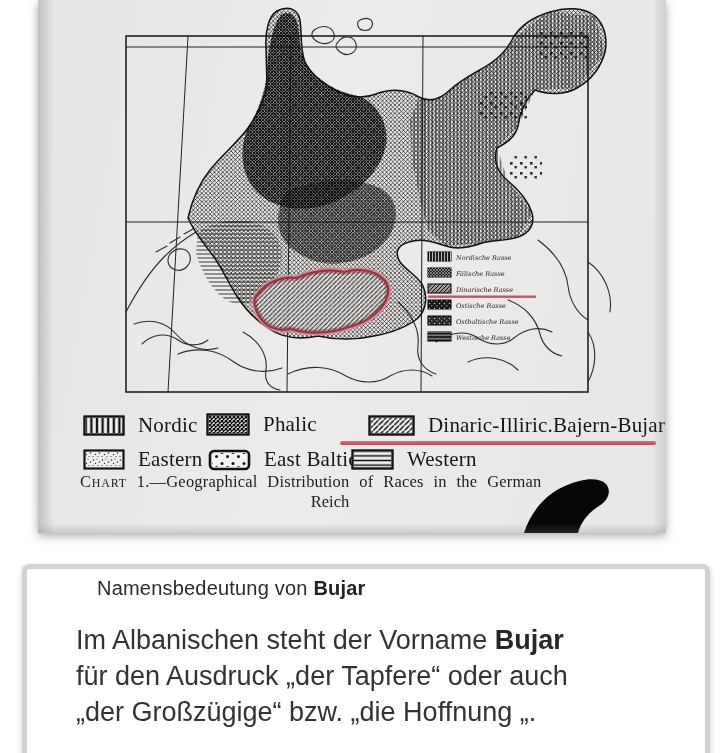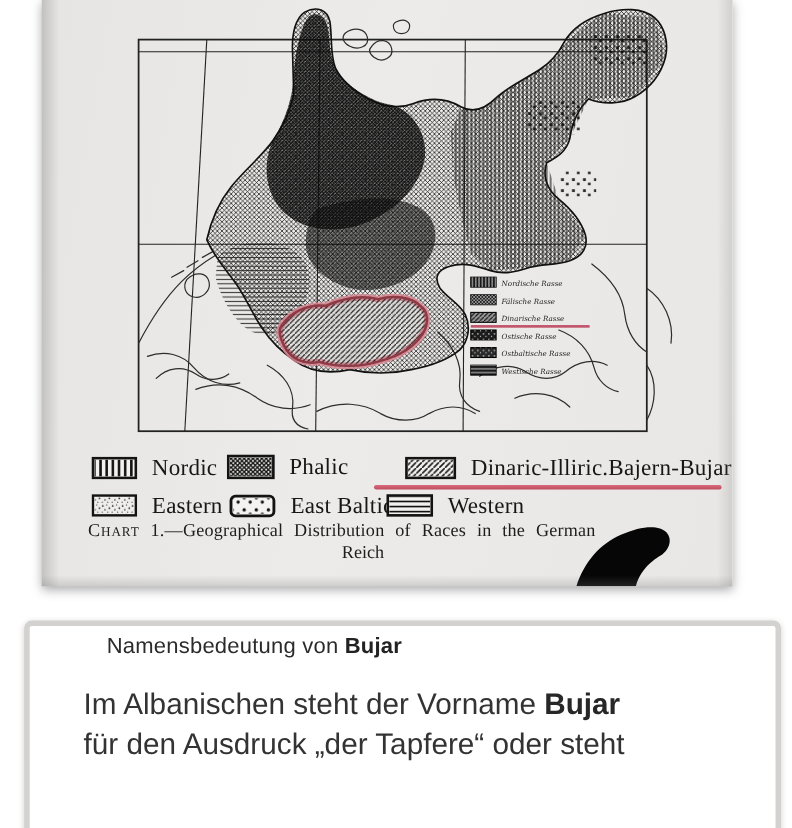--- a/index.html
+++ b/index.html
@@ -281,17 +281,18 @@
   </div>
 
   <div class="bottom-card">
     <div class="nc-heading">
       <span>Namensbedeutung von </span><b>Bujar</b>
     </div>
     <div class="nc-body">
       <div>
         <span>Im Albanischen steht der Vorname </span><b>Bujar</b>
       </div>
-      <div>für den Ausdruck „der Tapfere“ oder steht</div>
+      <div>für den Ausdruck „der Tapfere“ oder auch</div>
+      <div>„der Großzügige“ bzw. „die Hoffnung „.</div>
     </div>
   </div>
 
 </div>
 
 </body></html>

